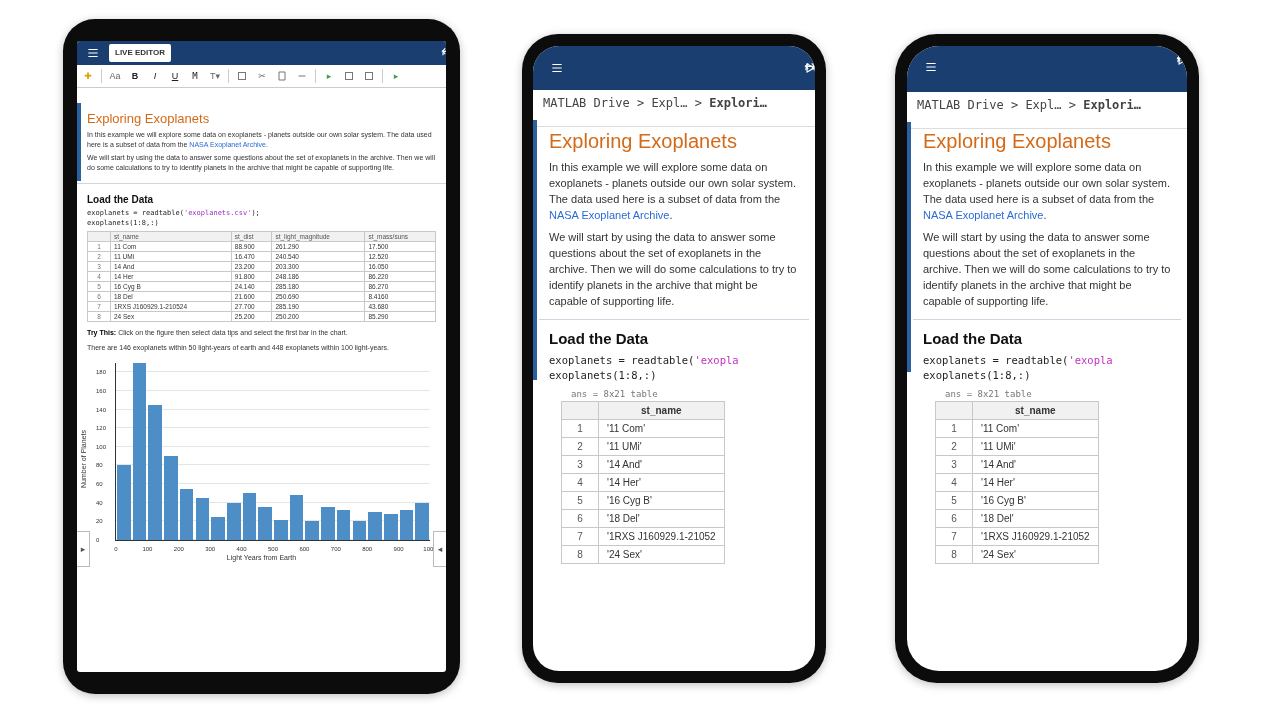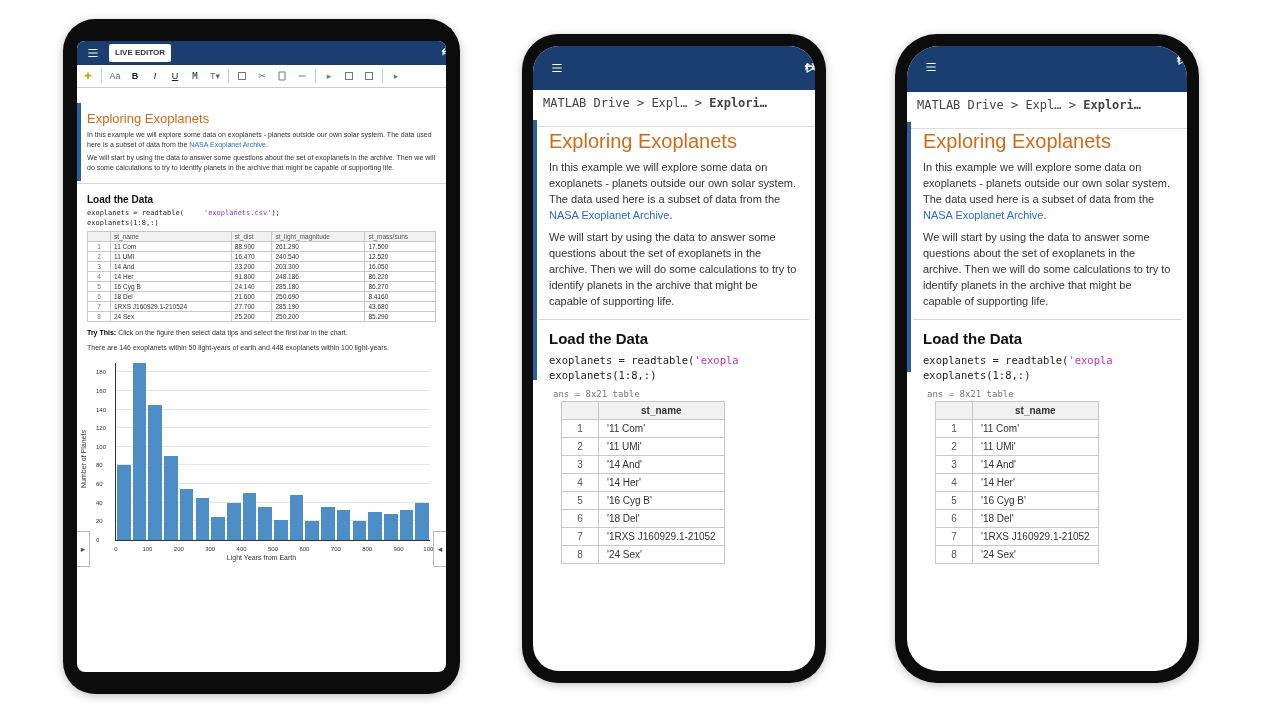--- a/index.html
+++ b/index.html
@@ -31,21 +31,21 @@
   
   .doc{position:absolute;left:0;right:0;top:0;bottom:0;overflow:hidden;}
   .docInner{padding:6px 10px 10px 10px;}
   .blueStrip{position:absolute;left:0;top:0;width:4px;background:#2a5fa0;}
   h1.title{color:#d46a18;font-weight:normal;margin:2px 0 4px 0;}
   .para{color:#333;}
   .small .para{font-size:7px;line-height:10px;margin:3px 0;}
   .small h1.title{font-size:13px;}
   .small h2.sect{font-size:10px;color:#111;margin:8px 0 3px 0;font-weight:bold;}
   .small .code{font-family:monospace;font-size:7px;line-height:10px;white-space:pre;color:#222;}
-  .small .code .str{color:#9b2fbf;margin-left:20px;}
+  .small .code .str{color:#9b2fbf;}
   .small .tryThis{font-size:7px;color:#333;}
   .small .tryThis b{color:#000;}
   a.link{color:#2a6bd6;text-decoration:none;}
   
   table.dataT{border-collapse:collapse;width:100%;font-size:6.5px;margin-top:3px;}
   table.dataT th,table.dataT td{border:1px solid #c8c8c8;padding:1px 3px;color:#333;text-align:left;}
   table.dataT th{background:#f1f1f1;font-weight:normal;color:#555;}
   table.dataT td:nth-child(1){width:16px;text-align:center;color:#777;}
   
   .chartWrap{margin-top:6px;position:relative;height:200px;}
@@ -55,35 +55,35 @@
   .plot .grid{position:absolute;left:0;right:0;border-top:1px solid #e5e5e5;}
   .plot .bar{position:absolute;bottom:0;background:#4e8ec6;}
   .plot .xt{position:absolute;bottom:-12px;font-size:6px;color:#333;transform:translateX(-50%);}
   .plot .yt{position:absolute;left:-20px;font-size:6px;color:#333;transform:translateY(50%);}
   
   .ph h1.title{font-size:20px;}
   .ph .para{font-size:11px;line-height:16px;margin:6px 0;}
   .ph h2.sect{font-size:15px;font-weight:bold;color:#111;margin:10px 0 6px 0;}
   .ph .code{font-family:monospace;font-size:10.5px;line-height:15px;white-space:pre;color:#222;}
   .ph .code .str{color:#c030c0;}
-  .ph .ans{font-size:9px;color:#777;margin:6px 0 2px 4px;font-family:monospace;}
+  .ph .ans{font-size:9px;color:#777;margin:6px 0 2px 22px;font-family:monospace;}
   table.phT{border-collapse:collapse;font-size:10px;margin-left:12px;}
   table.phT th,table.phT td{border:1px solid #c8c8c8;padding:3px 8px;color:#333;text-align:left;}
   table.phT th{background:#f1f1f1;text-align:center;font-weight:bold;}
   table.phT td:first-child{text-align:center;width:20px;color:#555;}
   .hrSec{border:none;border-top:1px solid #cfd6df;margin:10px -10px;}
   .phNotchBar{position:absolute;top:0;left:50%;transform:translateX(-50%);width:120px;height:20px;background:#0c0c0c;border-bottom-left-radius:14px;border-bottom-right-radius:14px;}
 </style>
 </head>
 <body>
 
 <div class="stage">
 
 <div class="device" style="left:63px;top:19px;width:397px;height:675px;">
-  <div class="screen" style="left:14px;top:22px;right:14px;bottom:22px;border-radius:8px;">
+  <div class="screen" style="left:14px;top:22px;right:14px;bottom:22px;border-radius:3px;">
 
     <div class="hdr" style="height:24px;">
       <div class="hamb">
             <svg viewBox="0 0 24 24">
               <path d="M4 6h16M4 12h16M4 18h16"></path>
             </svg>
           </div>
       <div class="pill" style="top:3px;">LIVE EDITOR</div>
       <div class="right">
         <span class="icon">

